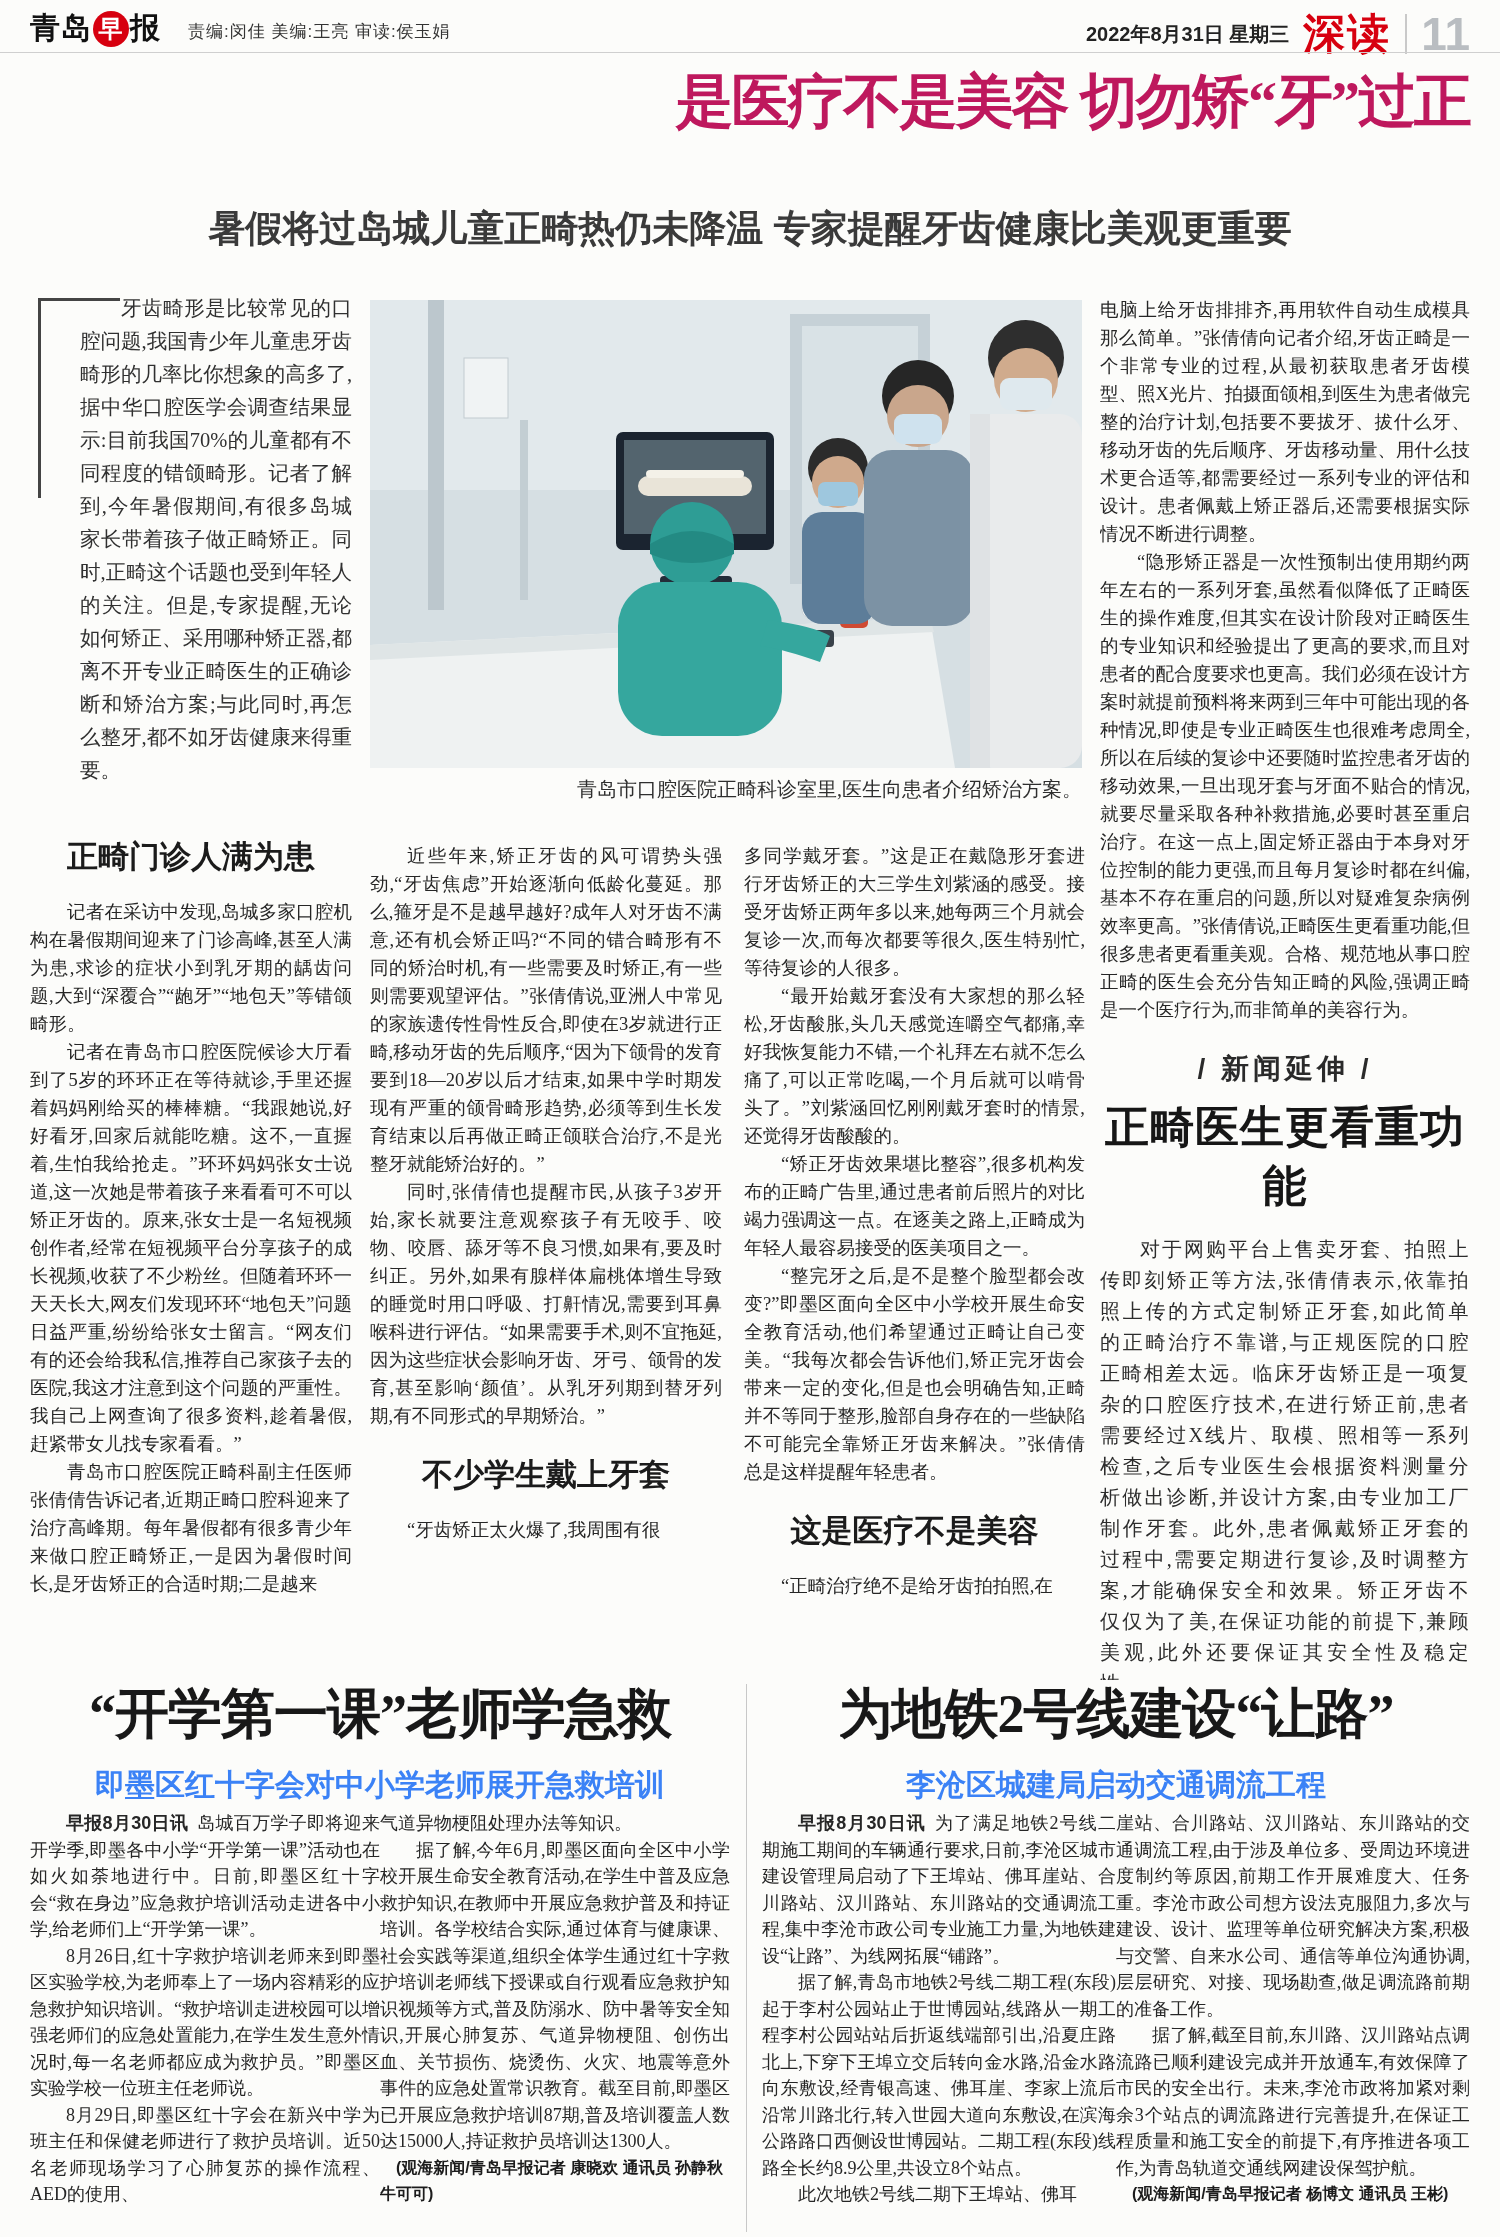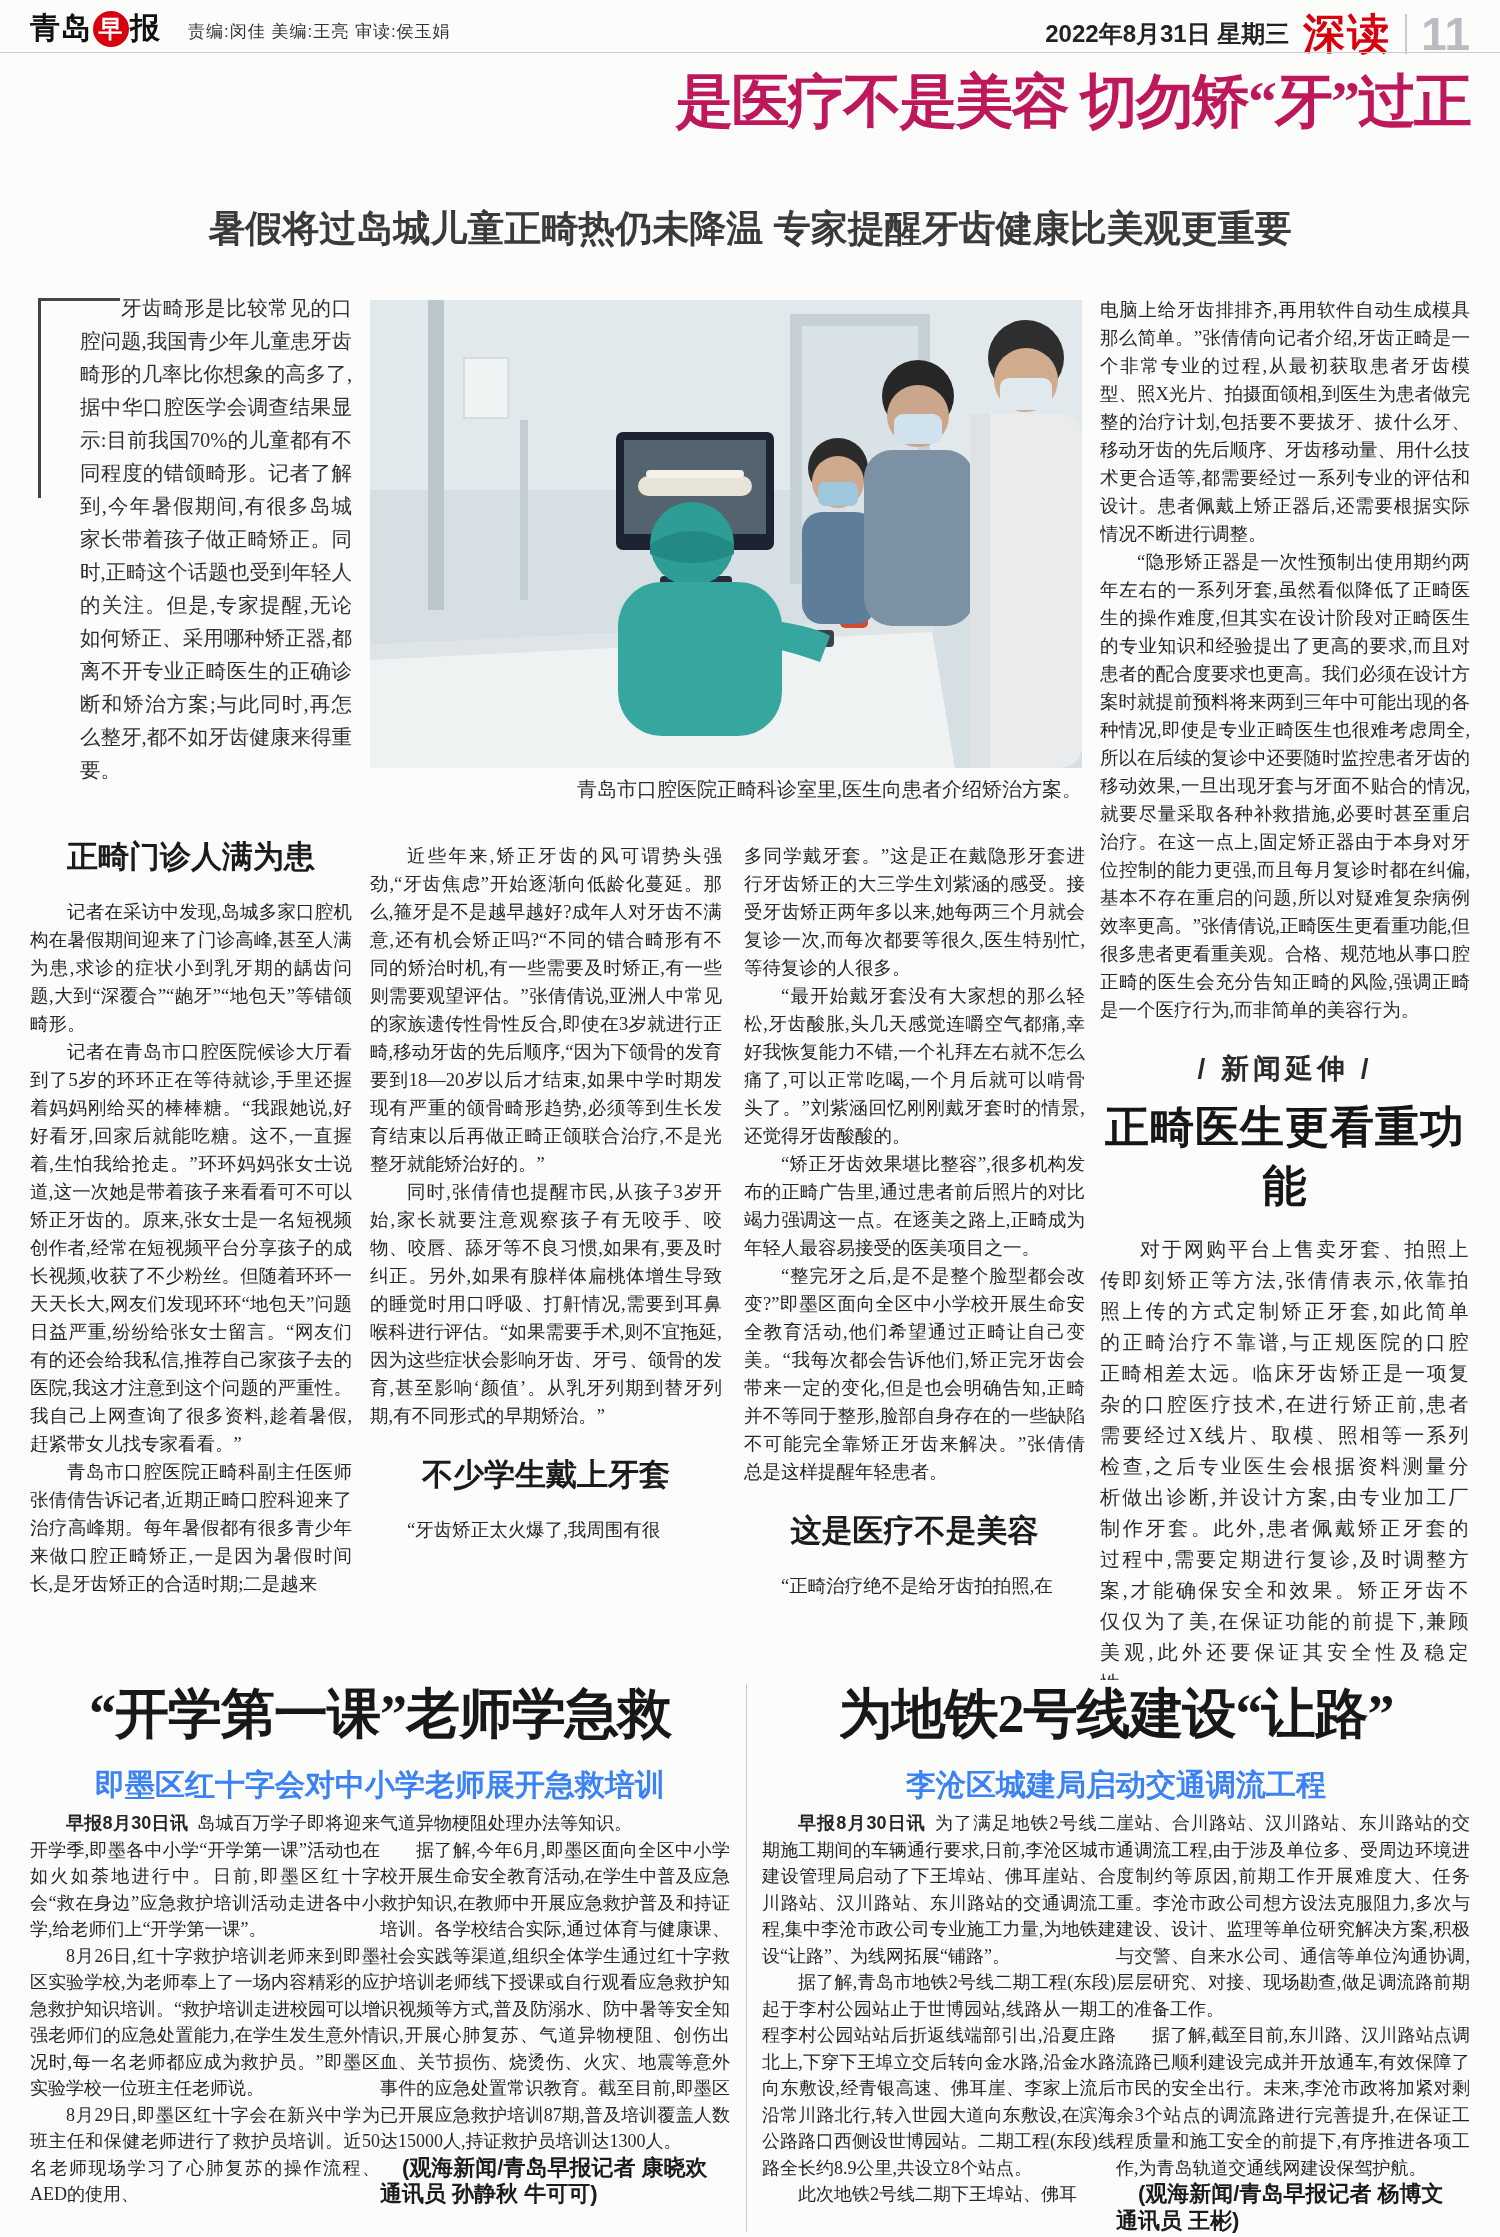--- a/index.html
+++ b/index.html
@@ -8,21 +8,21 @@
     position:relative; width:1500px; height:2237px; margin:0 auto;
     background:#fcfcfa; color:#252525; overflow:hidden;
     font-family:"Liberation Serif","DejaVu Serif",serif;
   }
   
   .header-bar { position:absolute; left:30px; top:6px; right:30px; height:44px; }
   .logo { position:absolute; left:0; top:2px; font-family:"Liberation Sans","DejaVu Sans",sans-serif; font-weight:900; font-size:30px; letter-spacing:1px; color:#111; display:flex; align-items:center; }
   .logo-seal { display:inline-flex; align-items:center; justify-content:center; width:36px; height:36px; border-radius:50%; background:#d7000f; color:#fff; font-size:24px; margin:0 1px; }
   .editors { position:absolute; left:158px; top:14px; font-family:"Liberation Sans","DejaVu Sans",sans-serif; font-size:17px; color:#333; letter-spacing:1px; }
   .header-right { position:absolute; right:0; top:0; display:flex; align-items:center; gap:14px; }
-  .header-date { font-family:"Liberation Sans","DejaVu Sans",sans-serif; font-size:24px; font-weight:bold; color:#222; }
+  .header-date { font-family:"Liberation Sans","DejaVu Sans",sans-serif; font-size:20px; font-weight:bold; color:#222; }
   .section-badge { font-family:"Liberation Sans","DejaVu Sans",sans-serif; font-size:42px; font-weight:900; color:#d7000f; letter-spacing:2px; }
   .header-vdiv { width:2px; height:40px; background:#c9c9c9; }
   .page-number { font-family:"Liberation Sans","DejaVu Sans",sans-serif; font-size:46px; font-weight:900; color:#b9bdc1; }
   .header-rule { position:absolute; left:0; top:52px; width:100%; height:1px; background:#cfcfcf; }
   
   .main-headline { position:absolute; left:30px; right:30px; top:64px; text-align:right; font-weight:900; font-size:58px; line-height:1.3; color:#be185d; letter-spacing:-2px; white-space:nowrap; }
   .main-subtitle { position:absolute; left:30px; right:30px; top:204px; text-align:center; font-family:"Liberation Sans","DejaVu Sans",sans-serif; font-weight:bold; font-size:37px; color:#3a3a3a; }
   
   .col { position:absolute; text-align:justify; overflow:hidden; }
   .para { font-size:18.5px; line-height:28px; text-indent:2em; color:#262626; }
@@ -48,21 +48,21 @@
   .bottom-article { position:absolute; top:1678px; height:559px; }
   .ba-left  { left:30px;  width:700px; }
   .ba-right { left:762px; width:708px; }
   .ba-title { text-align:center; font-weight:900; font-size:54px; color:#181818; letter-spacing:-1px; white-space:nowrap; }
   .ba-subtitle { text-align:center; font-family:"Liberation Sans","DejaVu Sans",sans-serif; font-weight:bold; font-size:30px; color:#3b82f6; margin-top:14px; }
   .ba-cols { position:absolute; top:132px; bottom:0; left:0; right:0; display:flex; }
   .ba-col { flex:1; text-align:justify; overflow:hidden; }
   .bpara { font-size:18px; line-height:26.5px; text-indent:2em; color:#262626; }
   .bpara.noindent { text-indent:0; }
   .lead { font-family:"Liberation Sans","DejaVu Sans",sans-serif; font-weight:bold; margin-right:9px; }
-  .b-byline { font-weight:bold; font-family:"Liberation Sans","DejaVu Sans",sans-serif; font-size:22px; line-height:26.5px; text-indent:1em; color:#1c1c1c; text-align:left; }
+  .b-byline { font-weight:bold; font-family:"Liberation Sans","DejaVu Sans",sans-serif; font-size:16px; line-height:26.5px; text-indent:1em; color:#1c1c1c; text-align:left; }
   .bottom-vdiv { position:absolute; left:746px; top:1684px; width:1px; height:548px; background:#c8c8c8; }
 </style>
 </head>
 <body>
 
 <div class="page">
 
   <div class="header-bar">
     <div class="logo">
       <span>青岛</span>

